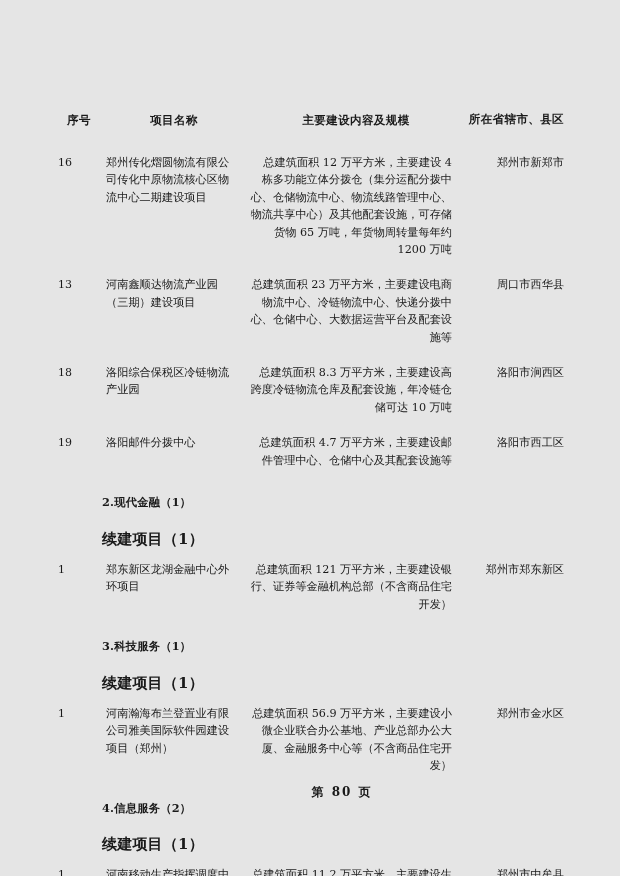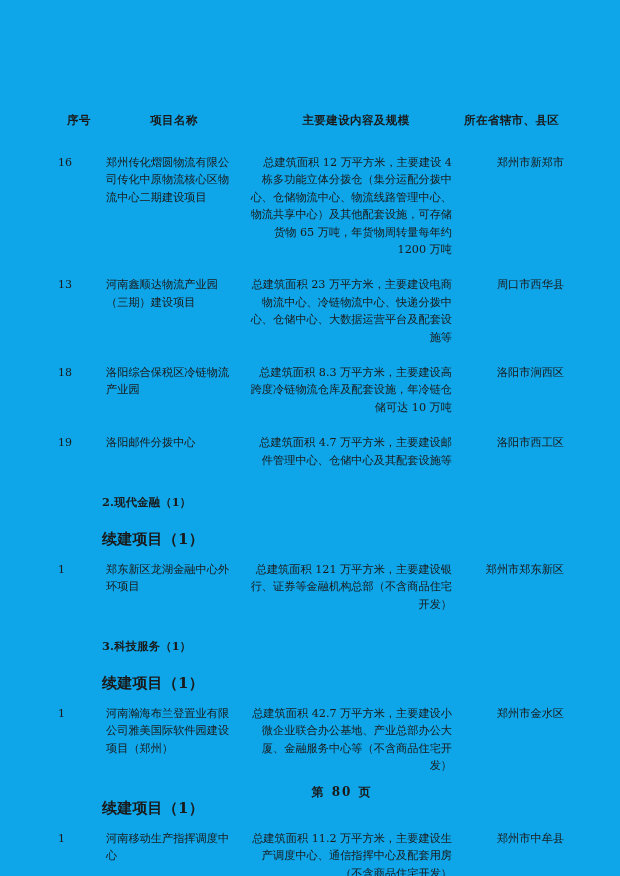--- a/index.html
+++ b/index.html
@@ -8,21 +8,21 @@
     background: #ffffff;
   }
   body {
     font-family: "DejaVu Serif", "Liberation Serif", serif;
     color: #1a1a1a;
   }
   .page {
     position: relative;
     width: 620px;
     height: 876px;
-    background: #0ea5e9;
+    background: #e5e5e5;
     overflow: hidden;
     box-sizing: border-box;
   }
   .sheet {
     position: absolute;
     left: 58px;
     top: 112px;
     width: 506px;
   }
   table.doc-table {
@@ -39,21 +39,21 @@
     font-weight: bold;
     font-size: 11.5px;
     line-height: 16px;
     padding: 0 0 26px 0;
     vertical-align: top;
     letter-spacing: 0.4px;
   }
   th.h-seq    { text-align: center; }
   th.h-name   { text-align: center; }
   th.h-desc   { text-align: center; }
-  th.h-region { text-align: left; }
+  th.h-region { text-align: right; font-family: Liberation Mono, monospace; }
 
   tbody td {
     vertical-align: top;
     font-size: 11.2px;
     line-height: 17.4px;
     padding: 0 0 18px 0;
   }
   td.t-seq {
     font-family: "DejaVu Serif", "Liberation Serif", serif;
     font-size: 11px;
@@ -166,22 +166,25 @@
           </tr>
           <tr class="section-row">
             <td colspan="4"><span class="section-head">3.科技服务（1）</span></td>
           </tr>
           <tr class="section-row">
             <td colspan="4"><span class="sub-head">续建项目（1）</span></td>
           </tr>
           <tr>
             <td class="t-seq">1</td>
             <td class="t-name">河南瀚海布兰登置业有限公司雅美国际软件园建设项目（郑州）</td>
-            <td class="t-desc">总建筑面积 42.7 万平方米，主要建设小微企业联合办公基地、产业总部办公大厦、金融服务中心等（不含商品住宅开发）</td>
+            <td class="t-desc">总建筑面积 56.9 万平方米，主要建设小微企业联合办公基地、产业总部办公大厦、金融服务中心等（不含商品住宅开发）</td>
             <td class="t-region">郑州市金水区</td>
+          </tr>
+          <tr class="section-row">
+            <td colspan="4"><span class="section-head">4.信息服务（2）</span></td>
           </tr>
           <tr class="section-row">
             <td colspan="4"><span class="sub-head">续建项目（1）</span></td>
           </tr>
           <tr>
             <td class="t-seq">1</td>
             <td class="t-name">河南移动生产指挥调度中心</td>
             <td class="t-desc">总建筑面积 11.2 万平方米，主要建设生产调度中心、通信指挥中心及配套用房（不含商品住宅开发）</td>
             <td class="t-region">郑州市中牟县</td>
           </tr>

